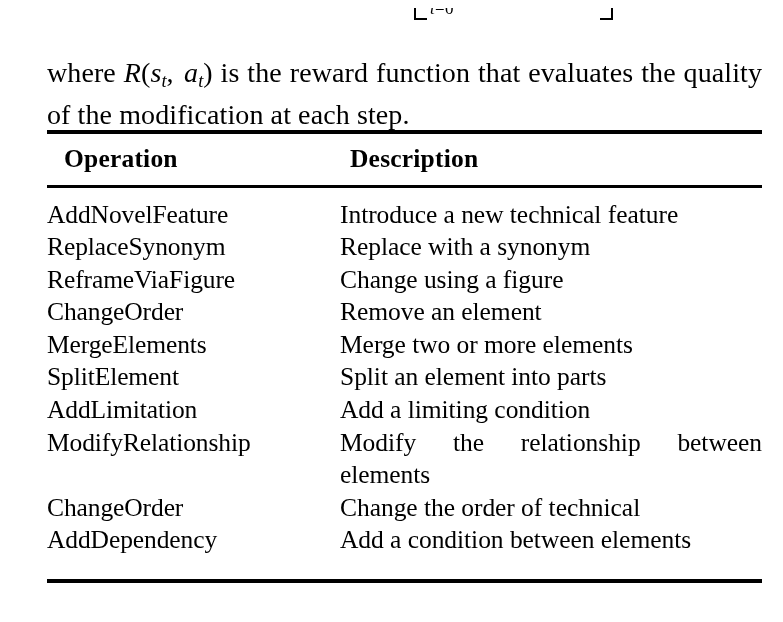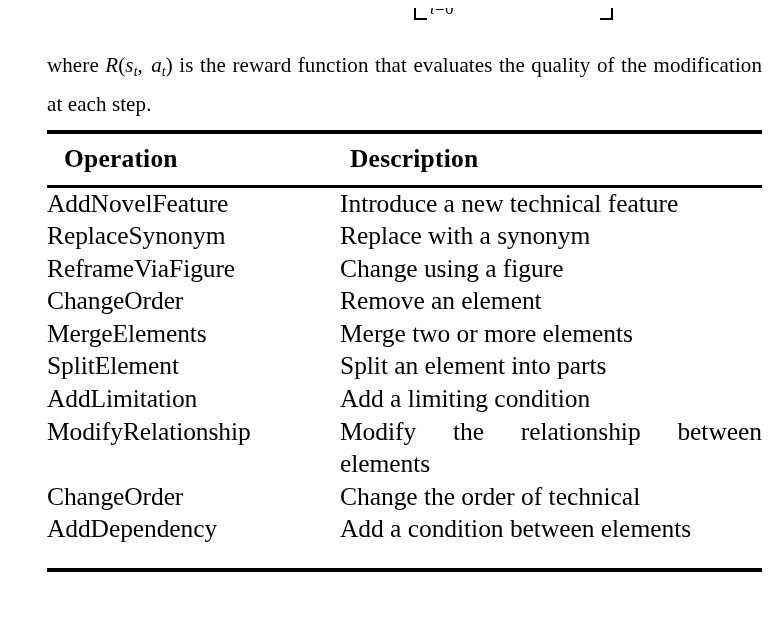--- a/index.html
+++ b/index.html
@@ -55,21 +55,21 @@
     letter-spacing: 0.3px;
   }
   .eq-sub .nonital { font-style: normal; }
 
   
   .para {
     position: absolute;
     left: 47px;
     top: 28px;
     width: 715px;
-    font-size: 21px;
+    font-size: 28px;
     line-height: 33px;
     text-align: justify;
     text-justify: inter-word;
     letter-spacing: 0.1px;
   }
   .para .mathspace { white-space: nowrap; }
   .mi {
     font-style: italic;
     font-family: "Liberation Serif", "DejaVu Serif", serif;
   }
@@ -134,21 +134,21 @@
     white-space: nowrap;
     letter-spacing: -0.1px;
   }
   .cell-desc {
     padding-left: 10px;
     text-align: justify;
     text-justify: inter-word;
     letter-spacing: -0.05px;
   }
   .cell-desc.nowrapcell { white-space: nowrap; text-align: left; }
-  tbody tr:first-child td { }
+  tbody tr:first-child td { padding-top: 11px; }
   tbody tr:last-child td { padding-bottom: 12px; }
   .spacer-bottom { height: 10px; }
 </style>
 </head>
 <body>
 
 <div class="eq-remnant">
   <span class="eq-bracket-left"></span>
   <span class="eq-sub">
     <span class="mi">t</span><span class="nonital">=0</span>

